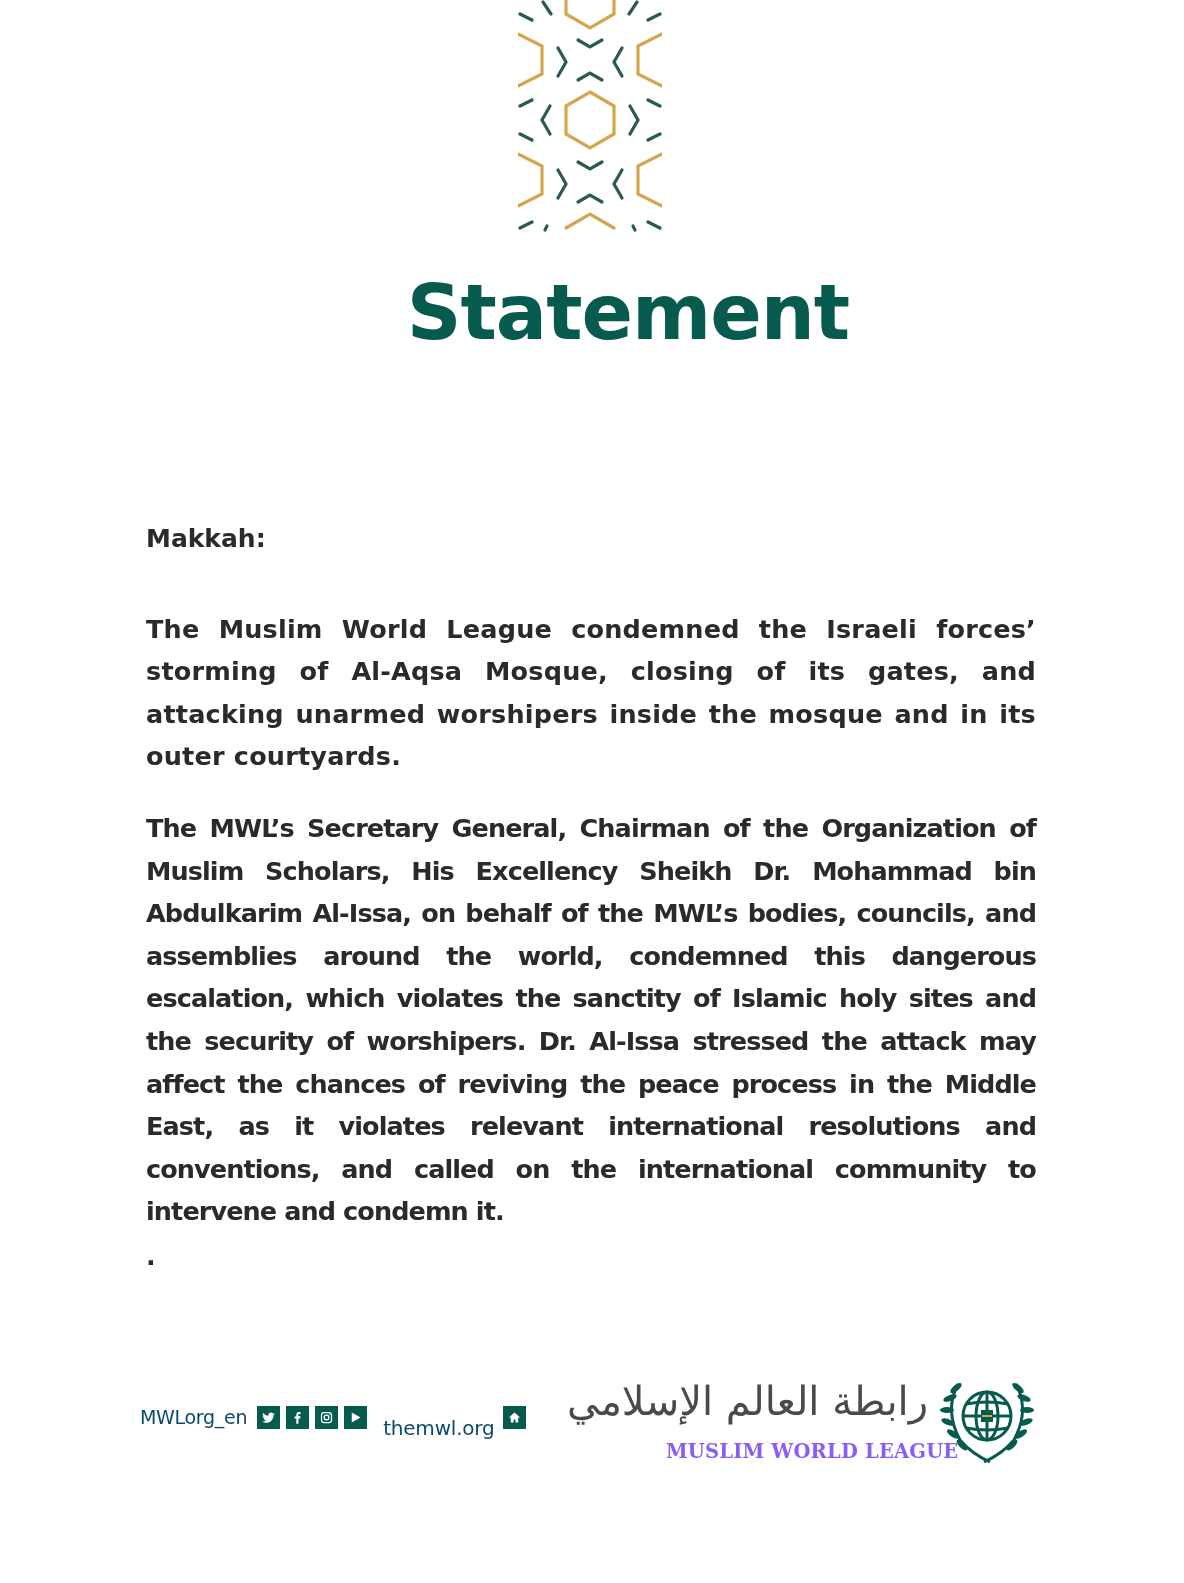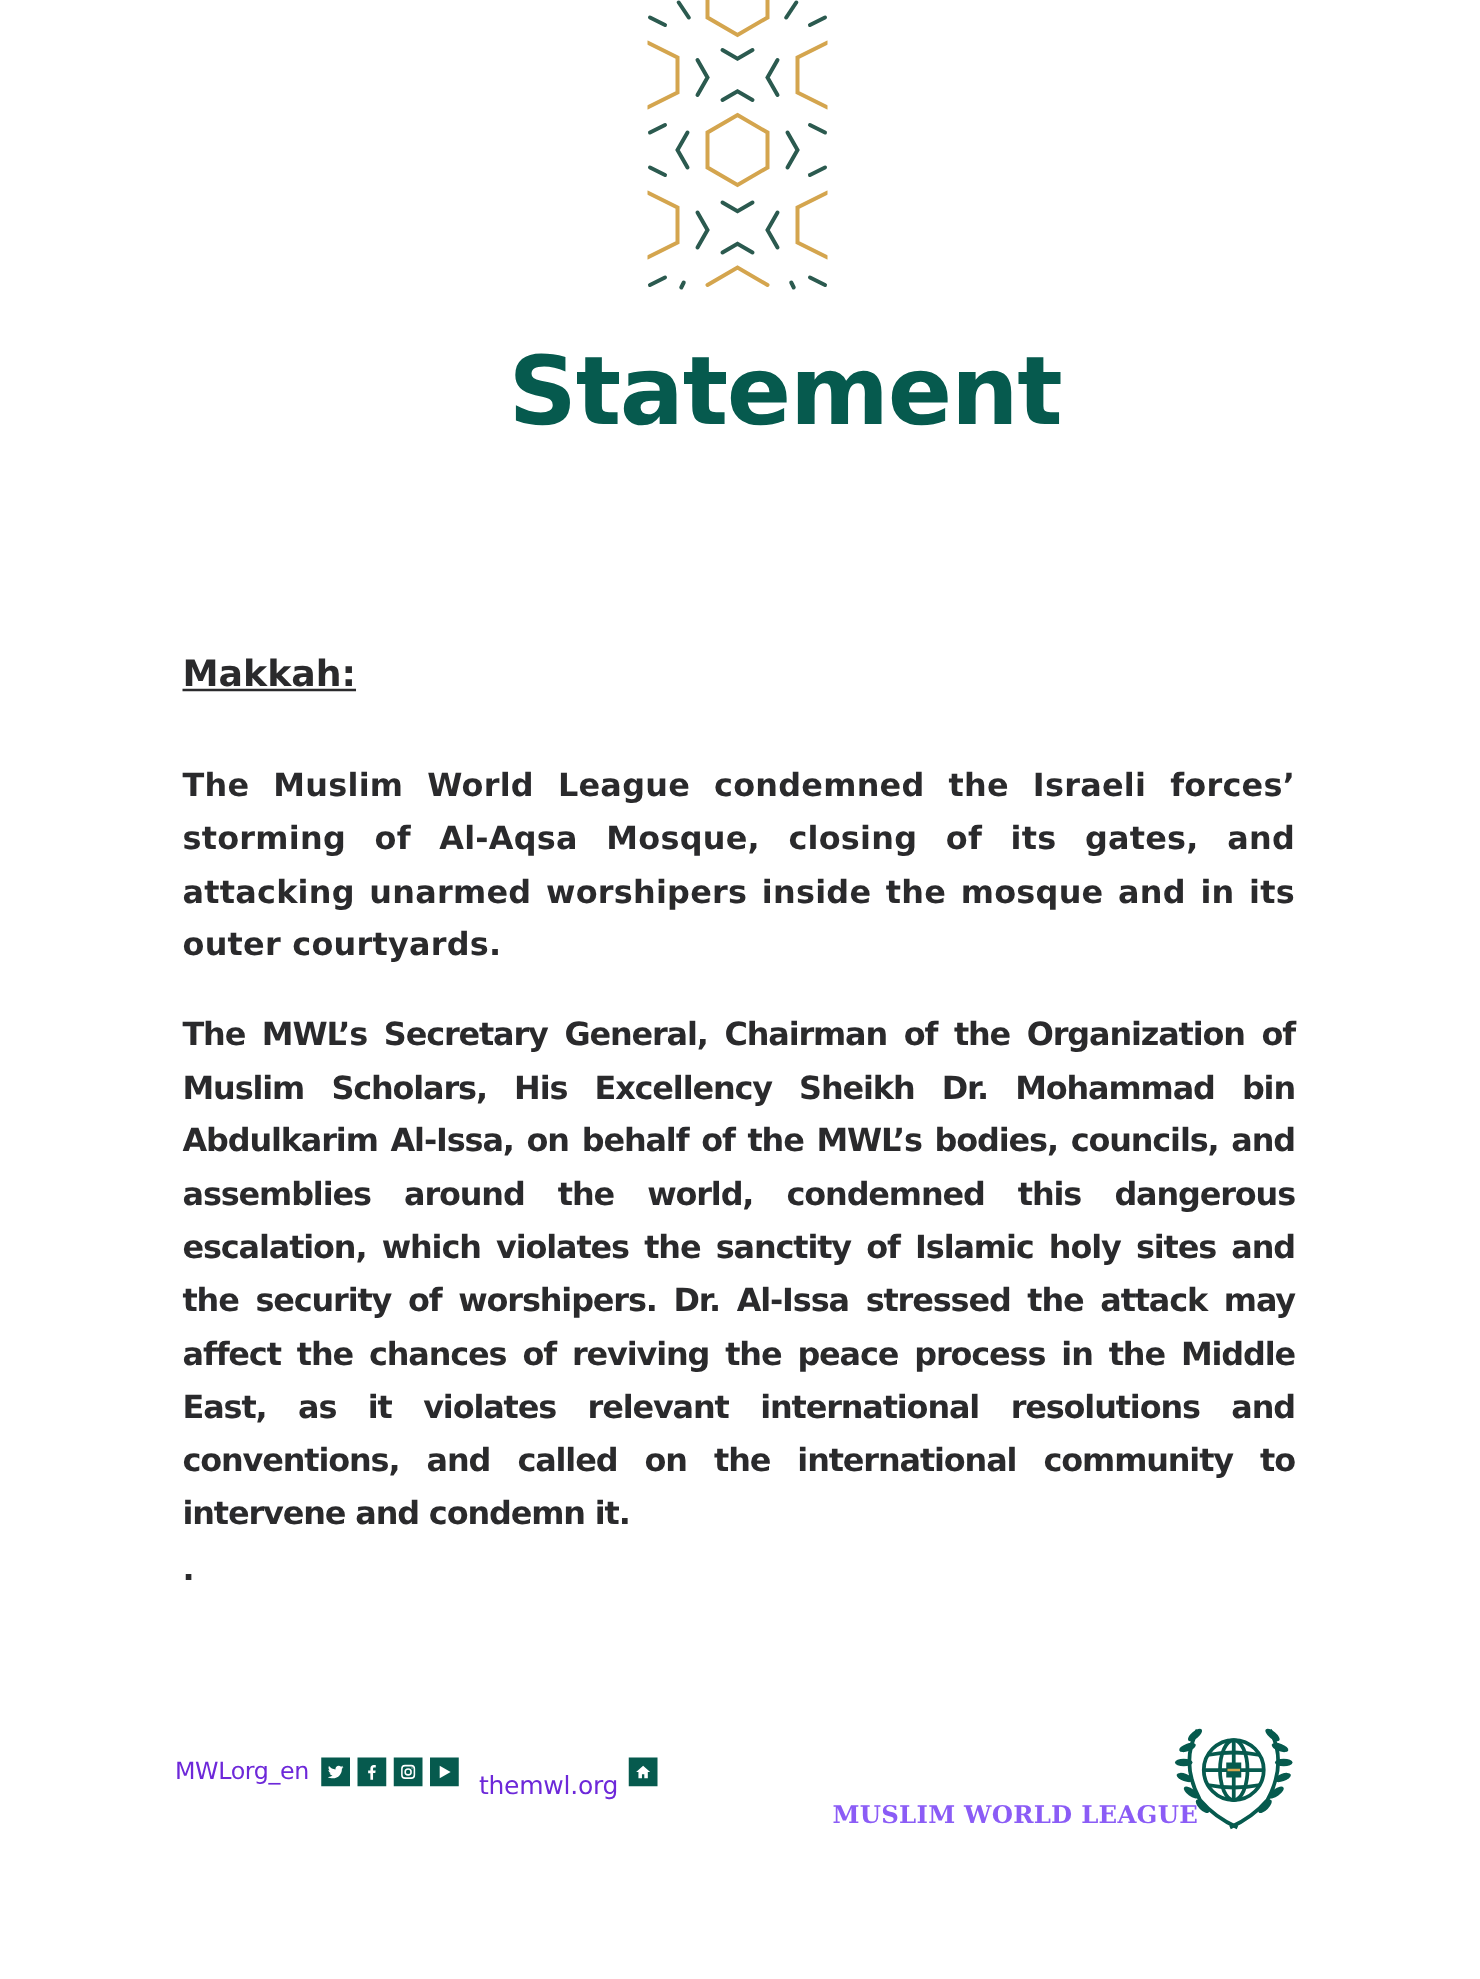--- a/index.html
+++ b/index.html
@@ -1,24 +1,24 @@
 <!DOCTYPE html>
 <html><head>
 <meta charset="utf-8">
 <style>
   html, body { margin: 0; padding: 0; background: #ffffff; }
   body { width: 1184px; height: 1583px; position: relative; overflow: hidden; font-family: "DejaVu Sans", sans-serif; }
   .ornament { position: absolute; left: 518px; top: 0; width: 144px; height: 236px; }
   .title { position: absolute; left: 0; width: 1184px; top: 268px; text-align: center; font-family: "DejaVu Sans", sans-serif; font-weight: bold; font-size: 76px; color: #065a4e; letter-spacing: -1px; margin: 0; padding-left: 36px; }
   .content { position: absolute; left: 146px; width: 890px; top: 518px; color: #2a2a2c; font-family: "DejaVu Sans", sans-serif; font-weight: bold; font-size: 25.5px; line-height: 42.6px; }
-  .dateline { margin: 0 0 47px 0; font-size: 29px; text-decoration: underline; }
+  .dateline { margin: 0 0 47px 0; font-size: 25px; }
   .para { margin: 0 0 29px 0; text-align: justify; letter-spacing: 0.2px; }
   .para2 { margin: 0; text-align: justify; letter-spacing: -0.9px; word-spacing: 0px; }
   .dot { margin: 8px 0 0 0; line-height: 30px; }
-  .footer-left { position: absolute; left: 140px; top: 1403px; height: 28px; display: flex; align-items: center; font-family: "DejaVu Sans", sans-serif; color: #6d28d9; }
+  .footer-left { position: absolute; left: 140px; top: 1403px; height: 28px; display: flex; align-items: center; font-family: "DejaVu Sans", sans-serif; color: #0c4a6e; }
   .handle { font-size: 19px; font-weight: normal; margin-right: 10px; letter-spacing: -0.3px; }
   .social { width: 23px; height: 23px; background: #065a4e; display: inline-flex; align-items: center; justify-content: center; margin-right: 6px; }
   .social svg { width: 15px; height: 15px; }
   .site { font-size: 20px; margin-left: 10px; margin-right: 8px; letter-spacing: -0.2px; margin-top: 22px; }
   .brand { position: absolute; left: 664px; top: 1368px; width: 372px; height: 100px; }
   .arabic { position: absolute; left: 0; top: 0; width: 264px; height: 68px; font-family: "DejaVu Serif", serif; font-size: 40px; color: #4a4a4a; direction: rtl; text-align: center; line-height: 66px; white-space: nowrap; }
   .brand-en { position: absolute; left: 2px; top: 72px; font-family: "DejaVu Serif", serif; font-weight: bold; font-size: 19.5px; color: #8b5cf6; letter-spacing: 0.2px; white-space: nowrap; }
   .emblem { position: absolute; left: 274px; top: 2px; width: 98px; height: 96px; }
 </style>
 </head>
@@ -97,20 +97,21 @@
   </a>
   <span class="site">themwl.org</span>
   <a class="social">
     <svg viewBox="0 0 24 24">
         <path fill="#fff" d="M12 4 3 12h3v8h4.5v-5h3v5H18v-8h3z"></path>
       </svg>
   </a>
 </div>
 
 <div class="brand">
+  <div class="arabic">رابطة العالم الإسلامي</div>
   <div class="brand-en">MUSLIM WORLD LEAGUE</div>
   <svg class="emblem" viewBox="0 0 98 96" fill="none">
     <g stroke="#065a4e" stroke-width="3">
       <circle cx="49" cy="46" r="24"></circle>
       <ellipse cx="49" cy="46" rx="11" ry="24"></ellipse>
       <line x1="49" y1="22" x2="49" y2="70"></line>
       <line x1="25" y1="46" x2="73" y2="46"></line>
       <path d="M28 34 Q49 30 70 34"></path>
       <path d="M28 58 Q49 62 70 58"></path>
       <path d="M20 14 Q6 40 22 70 Q34 84 52 92"></path>

